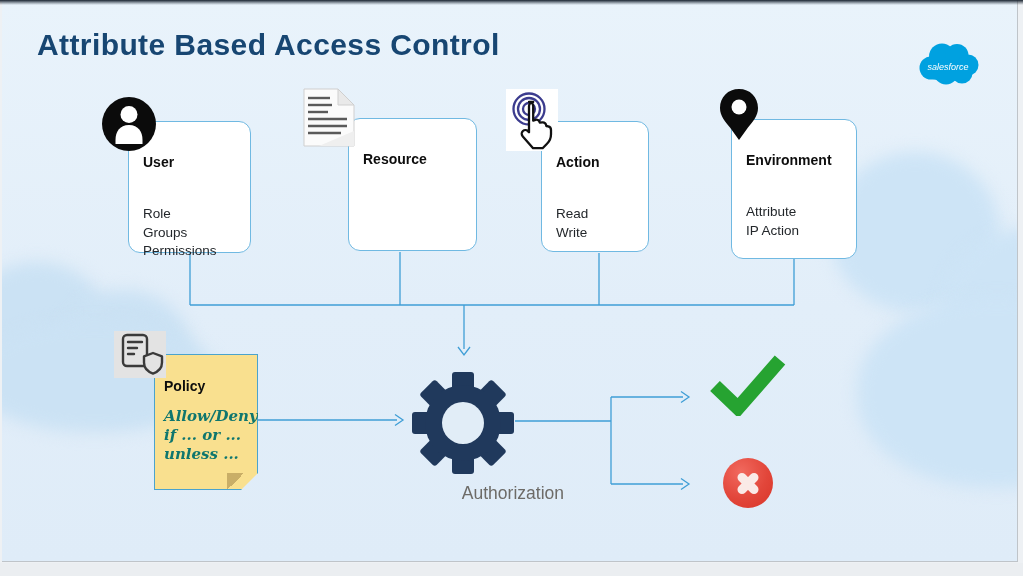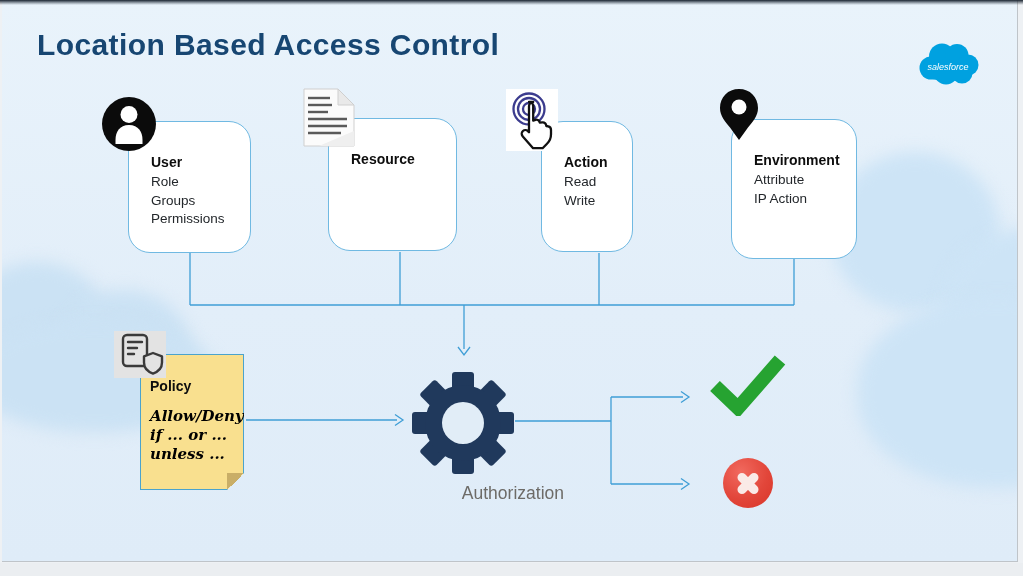--- a/index.html
+++ b/index.html
@@ -23,35 +23,35 @@
 
   .title {
     position:absolute; left:35px; top:28px; z-index:10;
     font-size:30px; font-weight:700; letter-spacing:.4px; color:#174672;
   }
 
   .logo { position:absolute; left:912px; top:40px; width:68px; height:52px; z-index:10; }
 
   .card {
     position:absolute; background:#ffffff; border:1px solid #70b9e2;
-    border-radius:22px; z-index:5;padding-left:8px;
+    border-radius:12px; z-index:5;
   }
   .card h3 { margin:32px 0 0 14px; font-size:14px; font-weight:700; color:#0d0d0d; }
-  .card ul { list-style:none; margin:3px 0 0 14px; font-size:13.5px; color:#23272b; line-height:18.5px; }
+  .card ul { list-style:none; margin:35px 0 0 14px; font-size:13.5px; color:#23272b; line-height:18.5px; }
 
   .icon-abs { position:absolute; z-index:8; }
 
   .note {
-    position:absolute; left:138px; top:354px; width:104px; height:136px; z-index:6;
+    position:absolute; left:152px; top:354px; width:104px; height:136px; z-index:6;
     background:#f9e08f; border:1px solid #4ba3cd;
     clip-path:polygon(0 0,100% 0,100% calc(100% - 17px),calc(100% - 17px) 100%,0 100%);
   }
   .note h3 { margin:23px 0 0 9px; font-size:14px; font-weight:700; color:#0d0d0d; }
   .note .script { margin:13px 0 0 9px; font-family:"DejaVu Serif", serif; font-style:italic; font-weight:700;
-    font-size:15px; line-height:19px; color:#000000; }
+    font-size:15px; line-height:19px; color:#0f766e; }
   .note-fold { position:absolute; left:225px; top:473px; width:17px; height:17px; z-index:7;
     background:linear-gradient(to bottom right, #c9ae67 50%, rgba(0,0,0,0) 50%); }
 
   .engine-label { position:absolute; left:362px; top:481px; width:200px; z-index:6;
     text-align:right; font-size:17.5px; color:#6d6b67; line-height:25px; }
 
   .deny-badge { position:absolute; left:721px; top:458px; width:50px; height:50px; border-radius:50%; z-index:6;
     background:radial-gradient(circle at 35% 28%, #f1695e 0%, #e2463a 55%, #d83428 100%); }
   .deny-badge .bar { position:absolute; left:12px; top:20.5px; width:26px; height:9px; border-radius:4.5px; background:#faeae7; }
   .deny-badge .bar.a { transform:rotate(45deg); }
@@ -81,21 +81,21 @@
         <path d="M456 347 L462 355 L468 347"></path>
         <path d="M244 420 H395"></path>
         <path d="M393 414.5 L401 420 L393 425.5"></path>
         <path d="M513 421 H609 M609 397 V484"></path>
         <path d="M609 397 H681 M609 484 H681"></path>
         <path d="M679 391.5 L687 397 L679 402.5"></path>
         <path d="M679 478.5 L687 484 L679 489.5"></path>
       </g>
     </svg>
 
-    <div class="title">Location Based Access Control</div>
+    <div class="title">Attribute Based Access Control</div>
 
     <svg class="logo" viewBox="0 0 68 52">
       <g fill="#00a1e0">
         <circle cx="17" cy="28" r="11.5"></circle>
           <circle cx="28" cy="16.5" r="13"></circle>
         <circle cx="43" cy="15.5" r="11.5"></circle>
           <circle cx="54" cy="25" r="10.5"></circle>
         <circle cx="48" cy="33" r="10.5"></circle>
           <circle cx="32" cy="32" r="12.5"></circle>
         <rect x="15" y="24" width="40" height="16" rx="8"></rect>
@@ -104,24 +104,24 @@
     </svg>
 
     <div class="card" style="left:126px; top:121px; width:123px; height:132px;">
       <h3>User</h3>
       <ul>
         <li>Role</li>
         <li>Groups</li>
         <li>Permissions</li>
       </ul>
     </div>
-    <div class="card" style="left:326px; top:118px; width:129px; height:133px;">
+    <div class="card" style="left:346px; top:118px; width:129px; height:133px;">
       <h3>Resource</h3>
     </div>
-    <div class="card" style="left:539px; top:121px; width:92px; height:131px;">
+    <div class="card" style="left:539px; top:121px; width:108px; height:131px;">
       <h3>Action</h3>
       <ul>
         <li>Read</li>
         <li>Write</li>
       </ul>
     </div>
     <div class="card" style="left:729px; top:119px; width:126px; height:140px;">
       <h3>Environment</h3>
       <ul>
         <li>Attribute</li>

